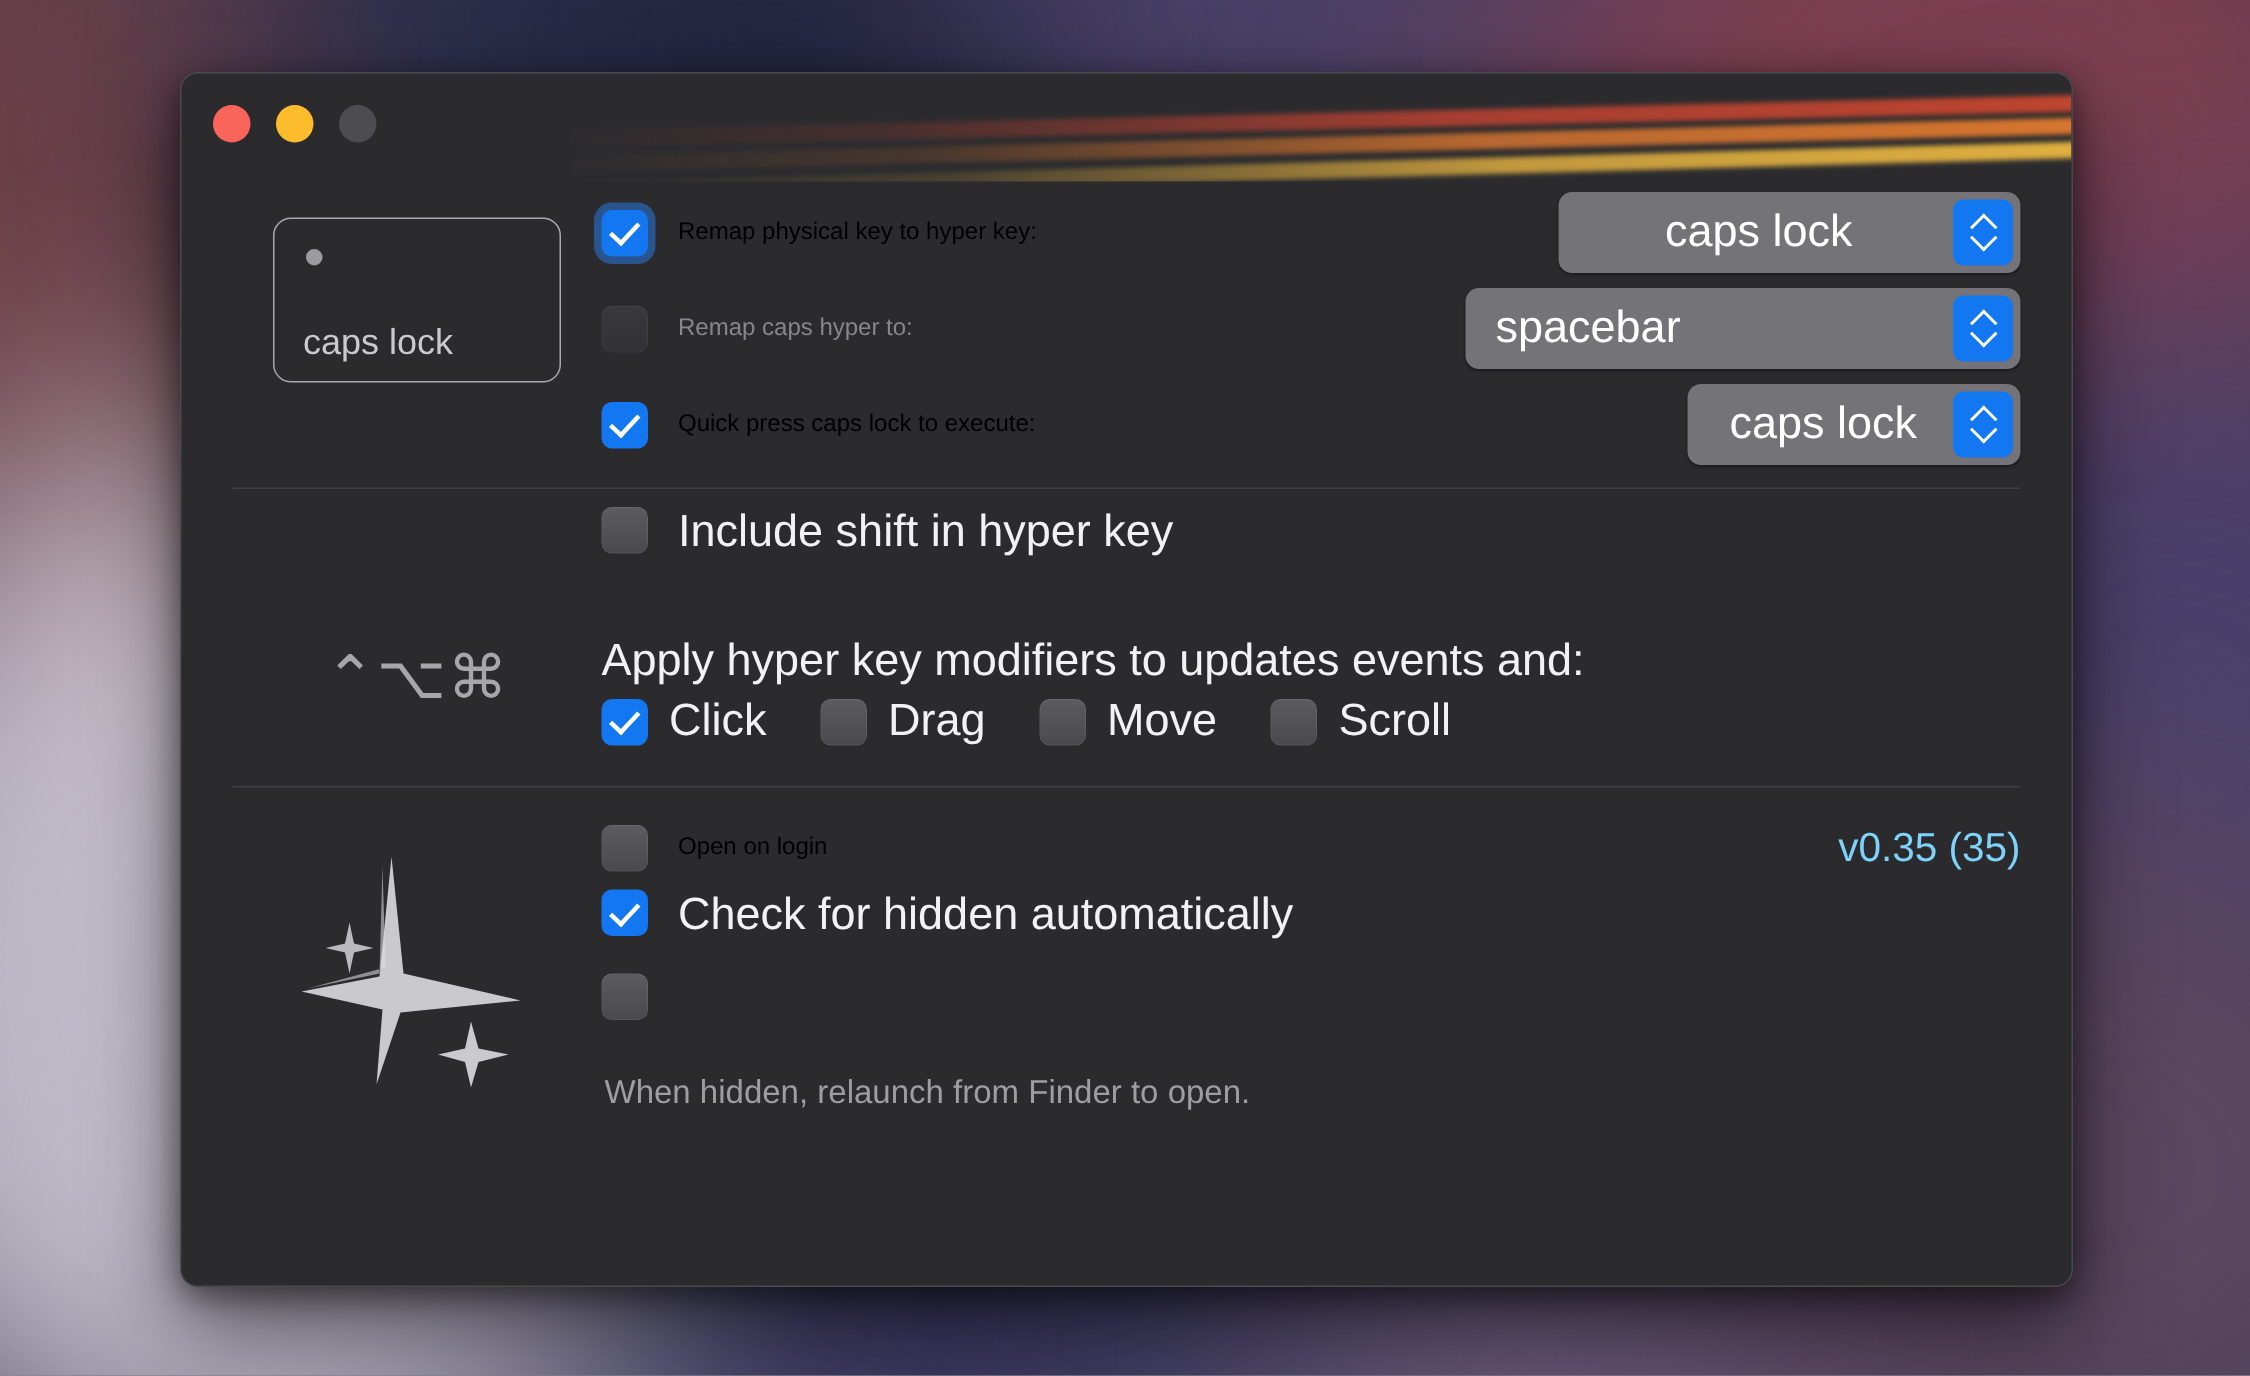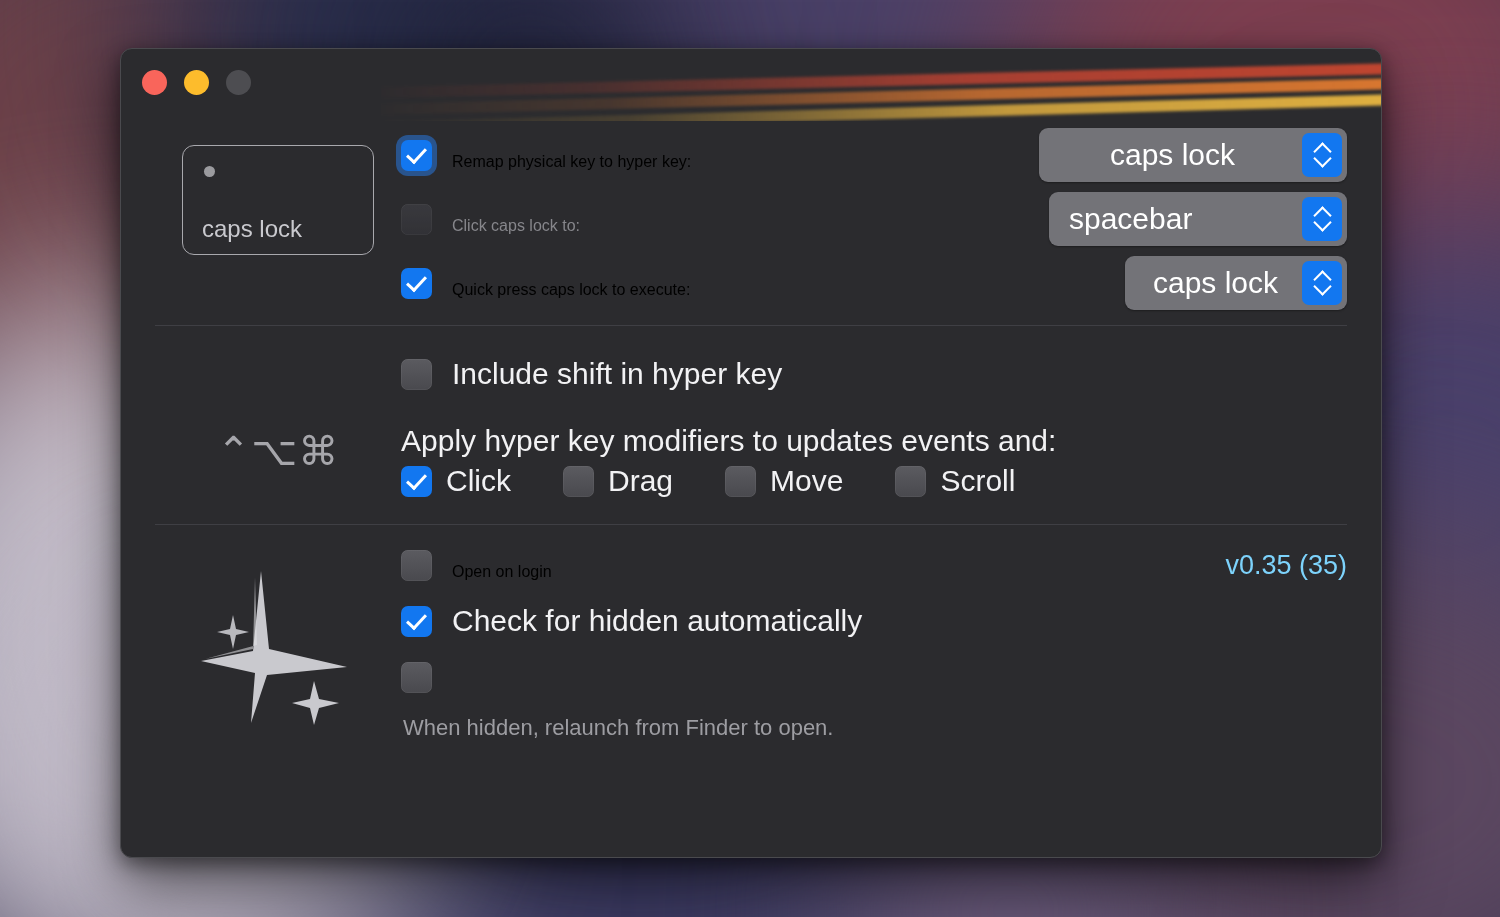--- a/index.html
+++ b/index.html
@@ -147,21 +147,20 @@
     margin-top: 92px;
     white-space: nowrap;
   }
 
   
   .sparkle { margin-top: 28px; }
 
   
   .row {
     display: flex;
-    align-items: center;
     min-height: 56px;
   }
   .row .label {
     font-size: 30px;
     color: #f2f2f4;
     white-space: nowrap;
   }
 
   .cb {
     width: 31px;
@@ -238,34 +237,34 @@
   }
   .popup .chev::before { top: 12px;   transform: rotate(-45deg); }
   .popup .chev::after  { bottom: 12px; transform: rotate(135deg); }
 
   
   .formrow {
     display: flex;
     align-items: center;
     min-height: 64px;
   }
-  .formrow .left { display: flex; align-items: flex-end; }
+  .formrow .left { display: flex; align-items: center; }
   .formrow .spacer { flex: 1; min-width: 16px; }
 
   hr.sep {
     border: 0;
     border-top: 1px solid #3f3f44;
     margin: 10px 0 10px 0;
   }
 
   
   .inline-group {
     display: flex;
     align-items: center;
-    gap: 16px;
+    gap: 0;
     margin-top: 6px;
   }
   .inline-item {
     display: flex;
     align-items: center;
     margin-right: 36px;
   }
   .inline-item .cb { margin-right: 14px; }
   .inline-item .label { font-size: 30px; color: #f2f2f4; }
 
@@ -340,24 +339,24 @@
             <div class="spacer"></div>
             <div class="popup" style="width:308px;">
               <div class="ptext">caps lock</div>
               <div class="chev"></div>
             </div>
           </div>
 
           <div class="formrow disabled">
             <div class="left">
               <div class="cb dim"></div>
-              <div class="label" style="color:#86868b;">Click caps lock to:</div>
+              <div class="label" style="color:#86868b;">Remap caps hyper to:</div>
             </div>
             <div class="spacer"></div>
-            <div class="popup leftal" style="width:298px;margin-left:16px;">
+            <div class="popup leftal" style="width:370px;margin-left:16px;">
               <div class="ptext">spacebar</div>
               <div class="chev"></div>
             </div>
           </div>
 
           <div class="formrow">
             <div class="left">
               <div class="cb on"></div>
               <div class="label">Quick press caps lock to execute:</div>
             </div>

